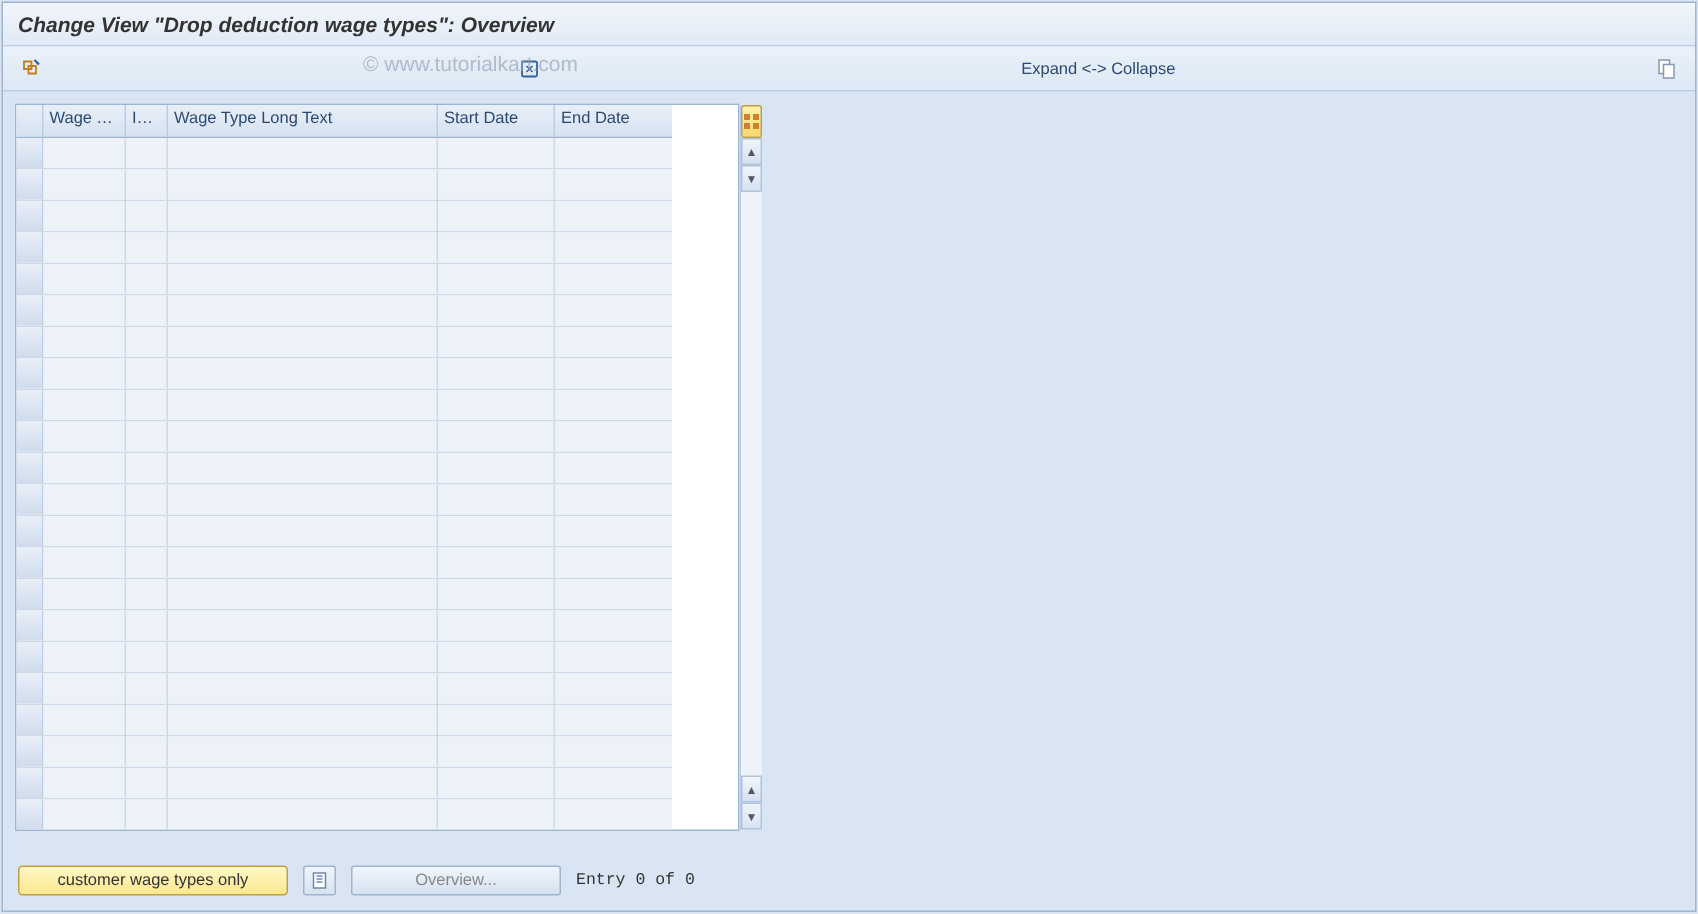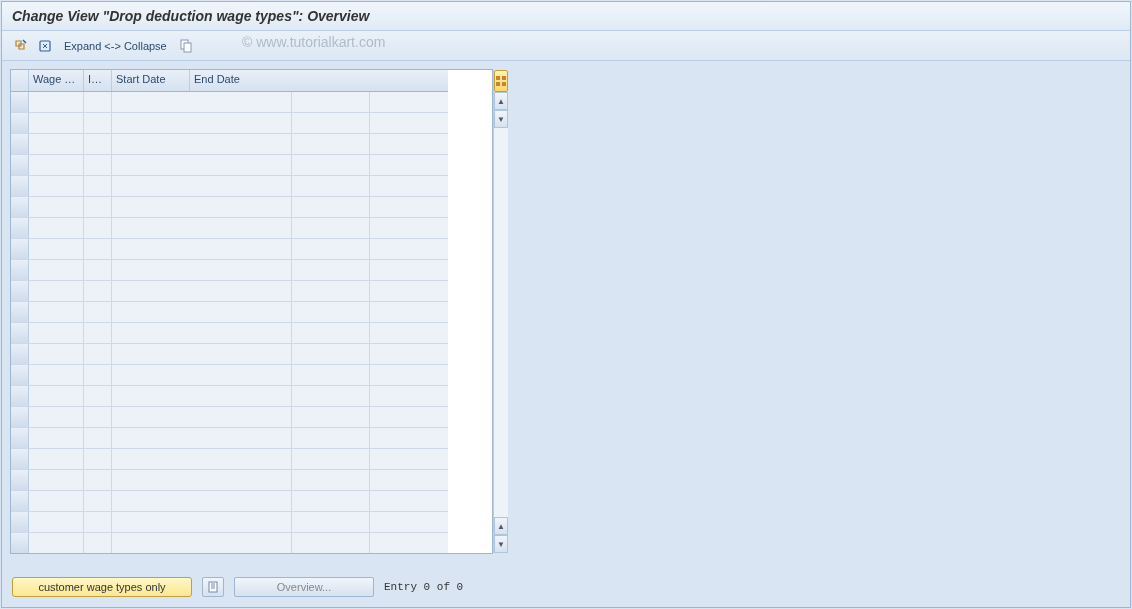--- a/index.html
+++ b/index.html
@@ -26,20 +26,21 @@
       color: #333;
     }
     .toolbar {
       background: linear-gradient(#eaf1f9, #dce8f4);
       padding: 4px 10px;
       border-bottom: 1px solid #b9cde4;
       display: flex;
       align-items: center;
       gap: 6px;
       height: 30px;
+      justify-content: space-between;
     }
     .toolbar-icon {
       width: 18px;
       height: 18px;
       display: inline-flex;
       align-items: center;
       justify-content: center;
       cursor: pointer;
     }
     .toolbar-btn {
@@ -246,20 +247,21 @@
     <span>© www.tutorialkart.com</span>
   </div>
 
   <div class="content-area">
     <div class="grid-container">
       <div class="grid-main">
         <div class="grid-header">
           <div class="grid-header-cell col-selector"></div>
           <div class="grid-header-cell col-wage-ty"><span>Wage Ty...</span></div>
           <div class="grid-header-cell col-inf"><span>Inf...</span></div>
+          <div class="grid-header-cell col-wage-long"><span>Wage Type Long Text</span></div>
           <div class="grid-header-cell col-start"><span>Start Date</span></div>
           <div class="grid-header-cell col-end" style="border-right:none;"><span>End Date</span></div>
         </div>
         <div class="grid-body" id="grid-body">
         <div class="grid-row">
               <div class="grid-cell selector col-selector"></div>
               <div class="grid-cell col-wage-ty"></div>
               <div class="grid-cell col-inf"></div>
               <div class="grid-cell col-wage-long"></div>
               <div class="grid-cell col-start"></div>

